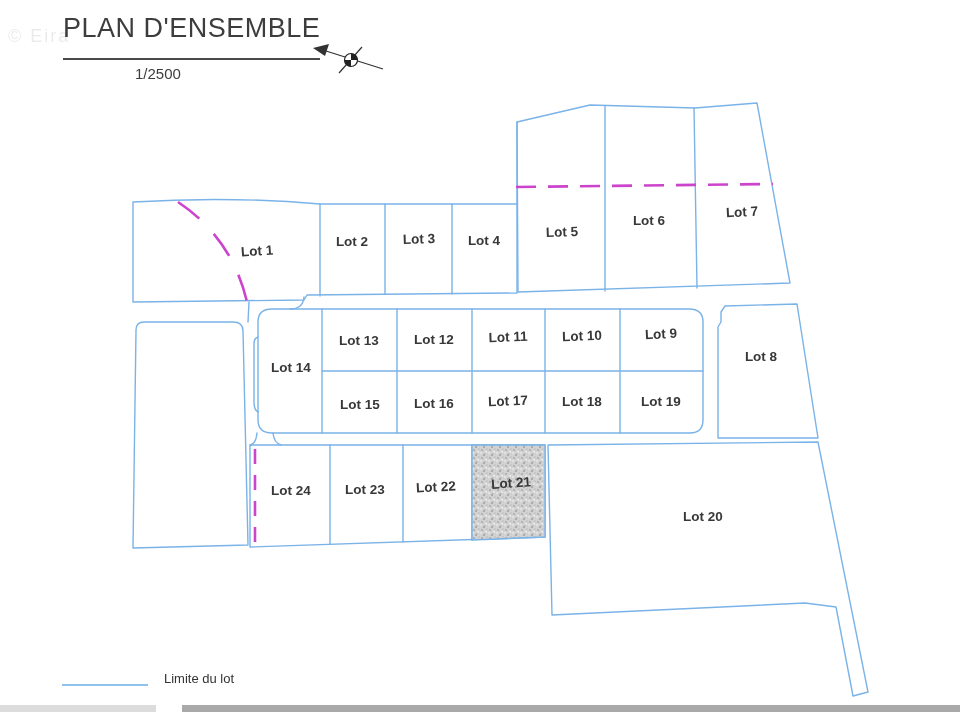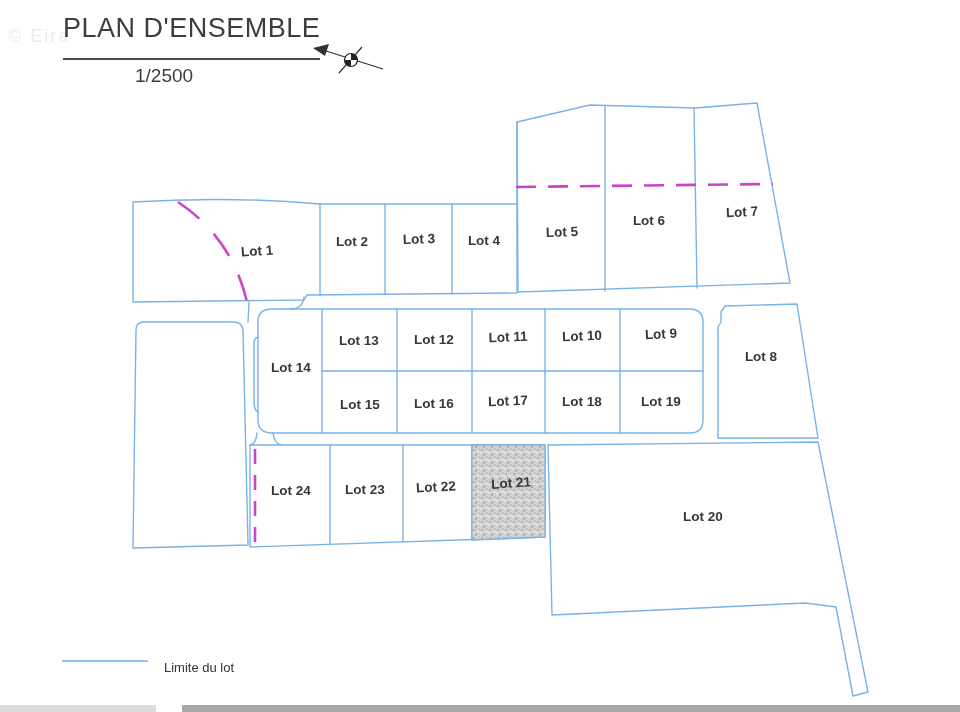--- a/index.html
+++ b/index.html
@@ -14,30 +14,30 @@
     opacity:0.08; white-space:nowrap; z-index:1;
   }
   .header{ position:absolute; left:63px; top:13px; z-index:2; }
   .title{
     font-size:27px; font-weight:400; letter-spacing:0.5px; color:#3d3d3d;
     border-bottom:2px solid #4a4a4a; padding-bottom:14px; display:inline-block;
     white-space:nowrap;
   }
   .scale{
     margin-top:5px; margin-left:72px;
-    font-size:19px; color:#3d3d3d;
+    font-size:15px; color:#3d3d3d;
   }
   svg.plan{ position:absolute; left:0; top:0; z-index:2; }
   svg.plan text{
     font-family:"Liberation Sans", sans-serif;
     font-size:13.5px; font-weight:600; fill:#383838;
     text-anchor:middle;
   }
   .legend{ position:absolute; left:62px; top:660px; z-index:2; }
-  .legend-row{ display:flex; align-items:flex-start; height:26px; }
+  .legend-row{ display:flex; align-items:flex-end; height:26px; }
   .swatch{ width:86px; margin-right:16px; }
   .swatch-blue{ height:2px; background:#90c2ef; }
   .swatch-magenta{
     height:3px;
     background:repeating-linear-gradient(90deg,#cf4fcf 0 30px, transparent 30px 52px);
   }
   .legend-label{ font-size:13px; color:#333333; }
   .scrollbar{ position:absolute; left:0; bottom:0; width:960px; height:7px; z-index:3; }
   .scroll-track{ position:absolute; left:0; top:0; width:156px; height:7px; background:#dcdcdc; }
   .scroll-thumb{ position:absolute; left:182px; top:0; width:778px; height:7px; background:#a9a9a9; }

